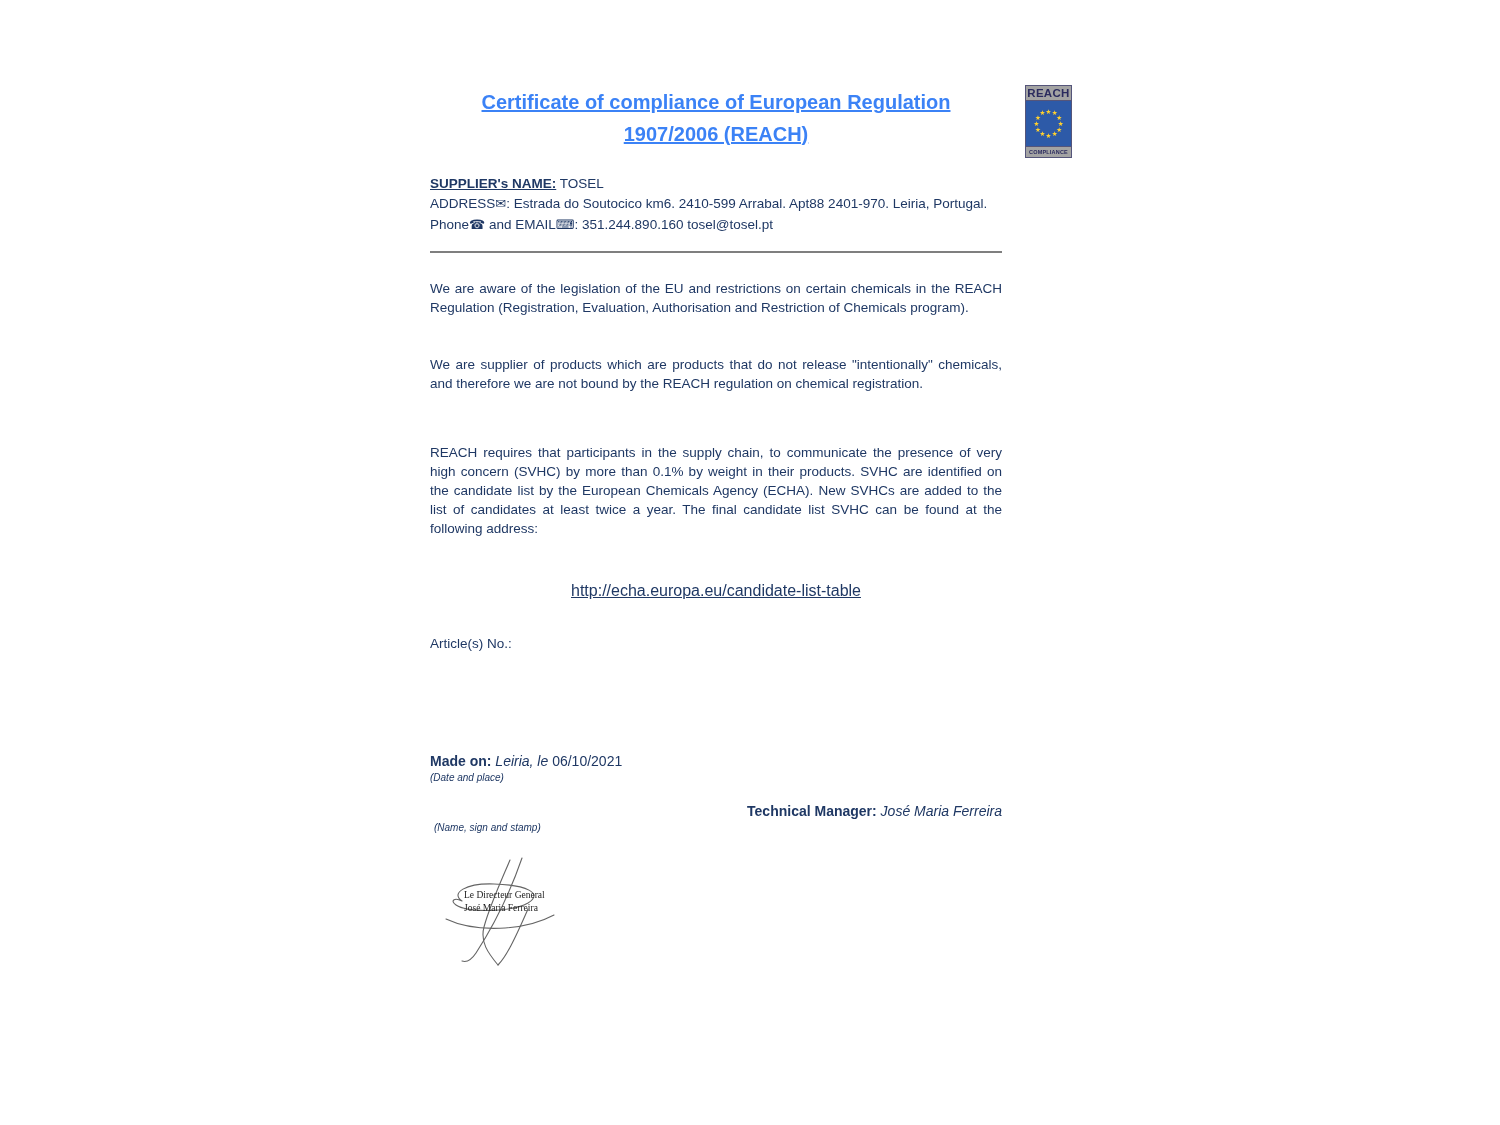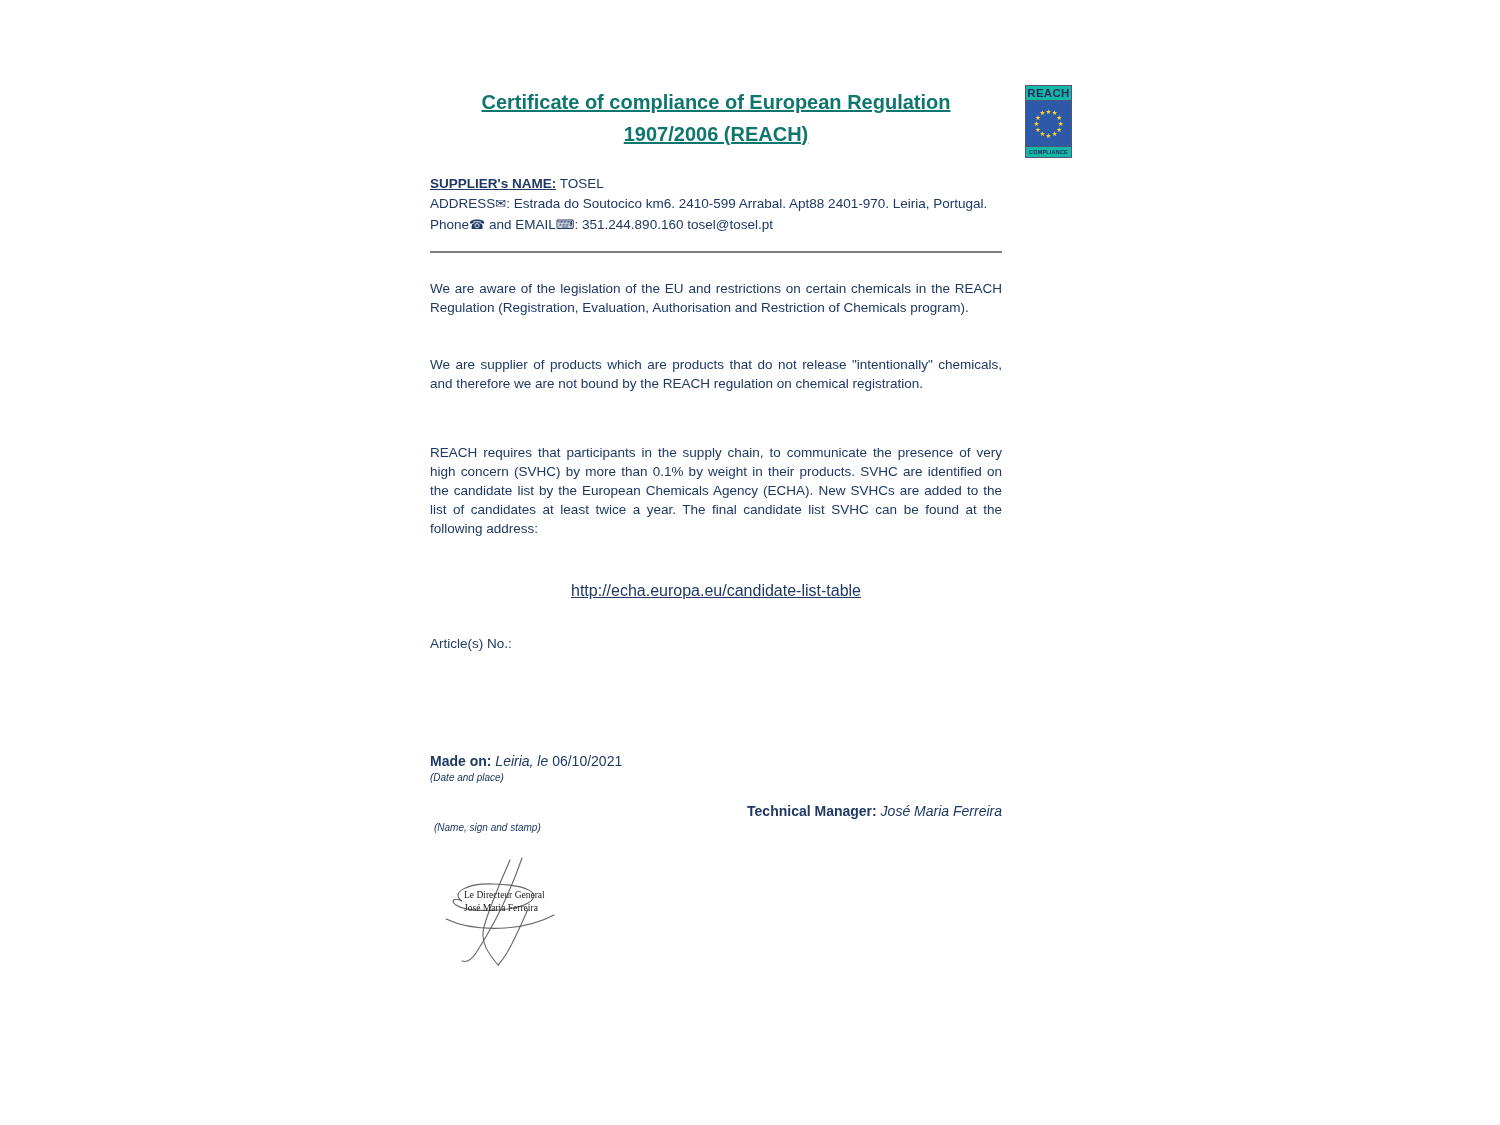--- a/index.html
+++ b/index.html
@@ -14,21 +14,21 @@
   .content {
     position: absolute;
     left: 430px; top: 86px;
     width: 572px;
   }
   .doc-title {
     text-align: center;
     font-size: 20px;
     font-weight: bold;
     line-height: 1.6;
-    color: #0f766e;
+    color: #3b82f6;
   }
   .doc-title .t-line { text-decoration: underline; }
   .supplier {
     margin-top: 24px;
     font-size: 13.5px;
     line-height: 1.5;
     text-align: justify;
   }
   .supplier .lbl-bold-underline { font-weight: bold; text-decoration: underline; }
   .icon-glyph { font-size: 13px; }
@@ -86,21 +86,21 @@
     color: #222222;
     white-space: nowrap;
   }
   .sig-svg { position: absolute; left: 0; top: 0; }
   
   .reach-logo {
     position: absolute;
     left: 1025px; top: 85px;
     width: 47px;
     border: 1px solid #55557a;
-    background: #14b8a6;
+    background: #a3a3a3;
     text-align: center;
   }
   .reach-logo .reach-word {
     display: block;
     font-size: 11.5px;
     font-weight: bold;
     letter-spacing: 0.3px;
     color: #2b2b5e;
     padding: 1px 0;
     border-bottom: 1px solid #55557a;

